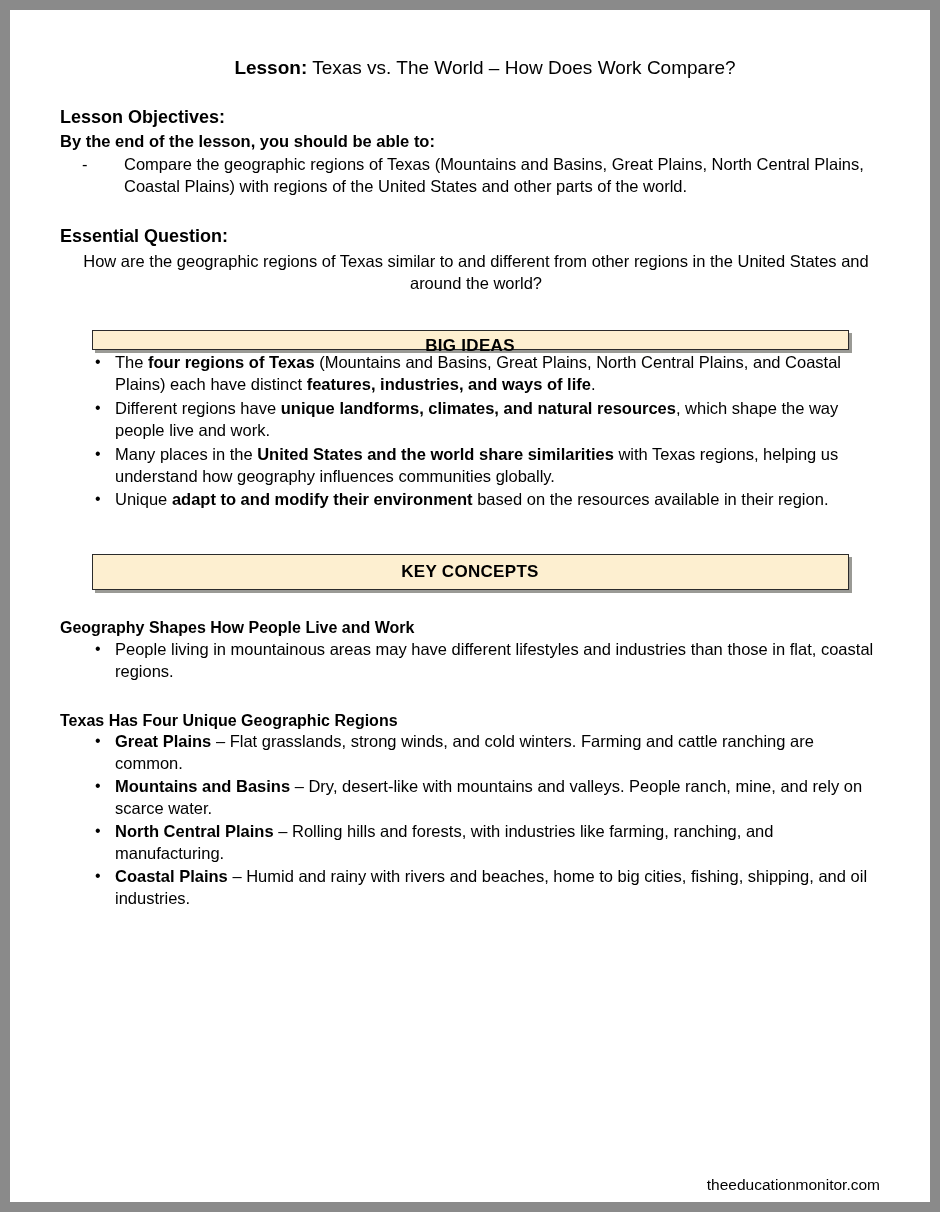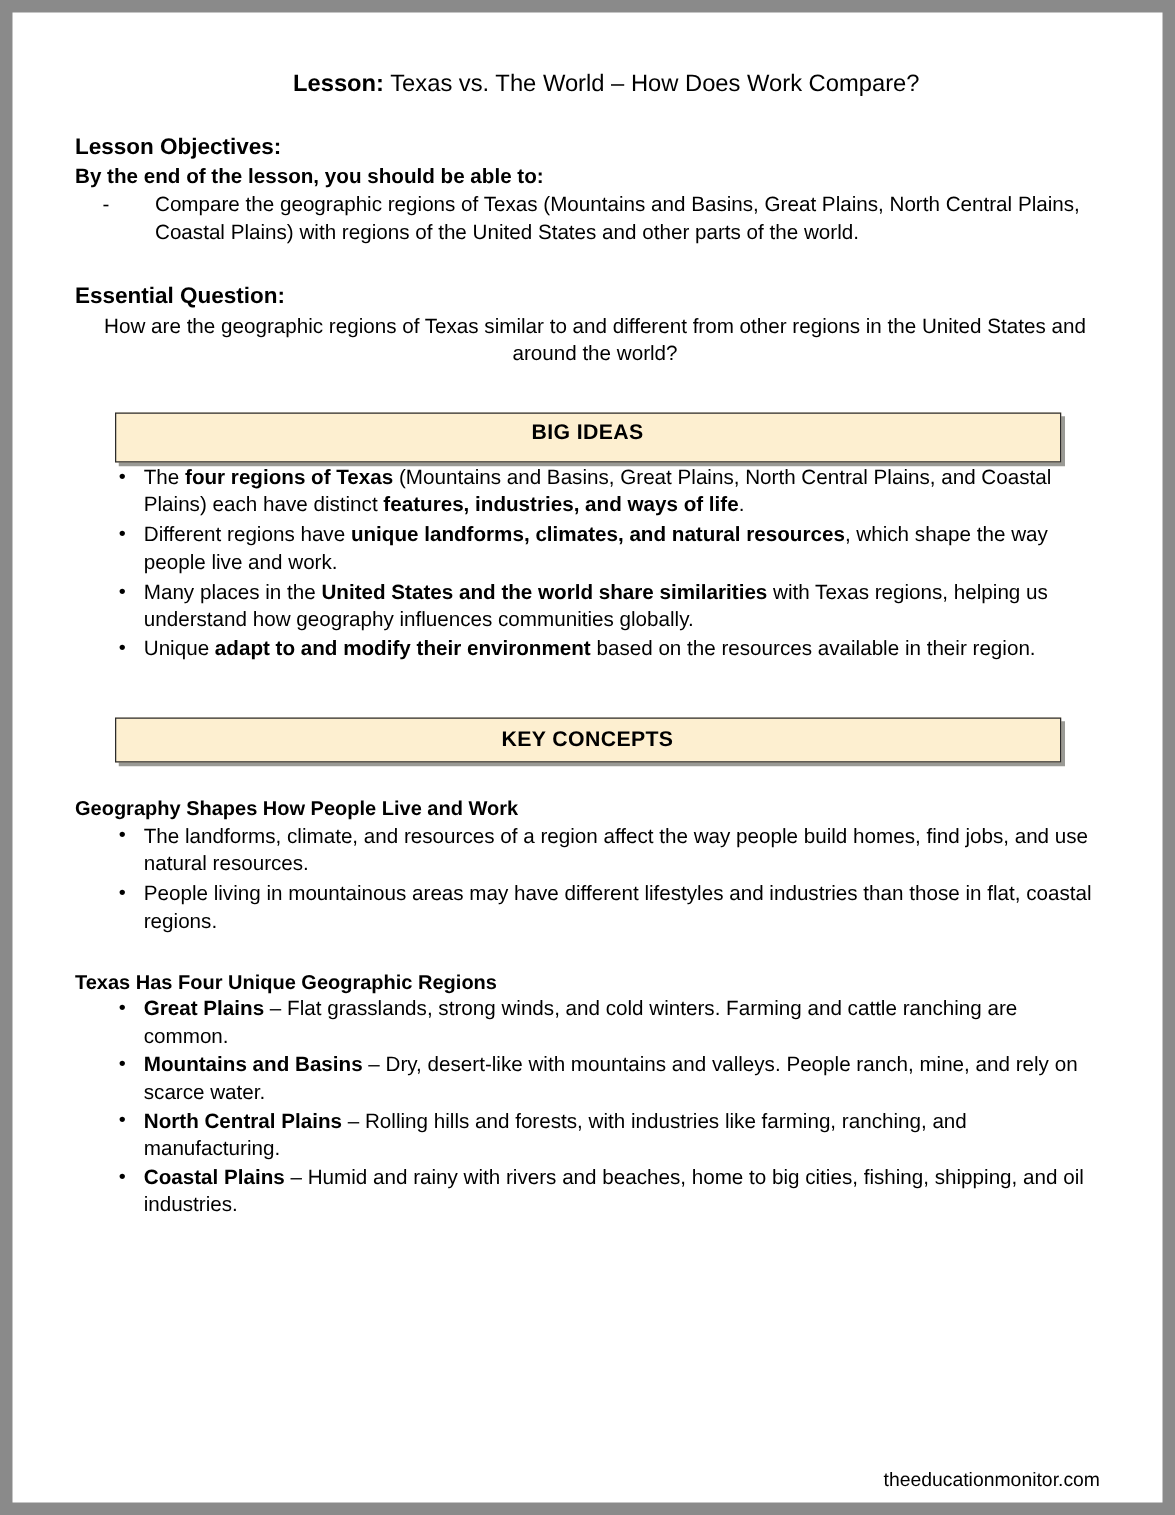--- a/index.html
+++ b/index.html
@@ -110,21 +110,21 @@
     box-shadow: 3px 3px 0 0 #9a9a95;
     text-align: center;
     box-sizing: border-box;
   }
   .banner-label {
     font-size: 17px;
     font-weight: bold;
     color: #000;
     letter-spacing: 0.3px;
   }
-  .banner.big    { height: 40px; line-height: 30px; }
+  .banner.big    { height: 20px; line-height: 30px; }
   .banner.key    { height: 36px; line-height: 34px; }
 
   .big-wrap { margin-top: 36px; }
   .key-wrap { margin-top: 43px; }
 
   
   ul.bullets {
     list-style: none;
     margin: 0;
     padding: 0;
@@ -203,21 +203,20 @@
 
     <div class="banner-wrap key-wrap">
       <div class="banner key">
         <span class="banner-label">KEY CONCEPTS</span>
       </div>
     </div>
 
     <div id="key-concepts-sections">
         <div class="kc-head">Geography Shapes How People Live and Work</div>
         <ul class="bullets kc-list">
-          <li><span>The landforms, climate, and resources of a region affect the way people build homes, find jobs, and use natural resources.</span></li>
           <li><span>People living in mountainous areas may have different lifestyles and industries than those in flat, coastal regions.</span></li>
         </ul>
         <div class="kc-head">Texas Has Four Unique Geographic Regions</div>
         <ul class="bullets kc-list-2 tight">
           <li><b>Great Plains</b><span> – Flat grasslands, strong winds, and cold winters. Farming and cattle ranching are common.</span></li>
           <li><b>Mountains and Basins</b><span> – Dry, desert-like with mountains and valleys. People ranch, mine, and rely on scarce water.</span></li>
           <li><b>North Central Plains</b><span> – Rolling hills and forests, with industries like farming, ranching, and manufacturing.</span></li>
           <li><b>Coastal Plains</b><span> – Humid and rainy with rivers and beaches, home to big cities, fishing, shipping, and oil industries.</span></li>
         </ul>
       </div>

